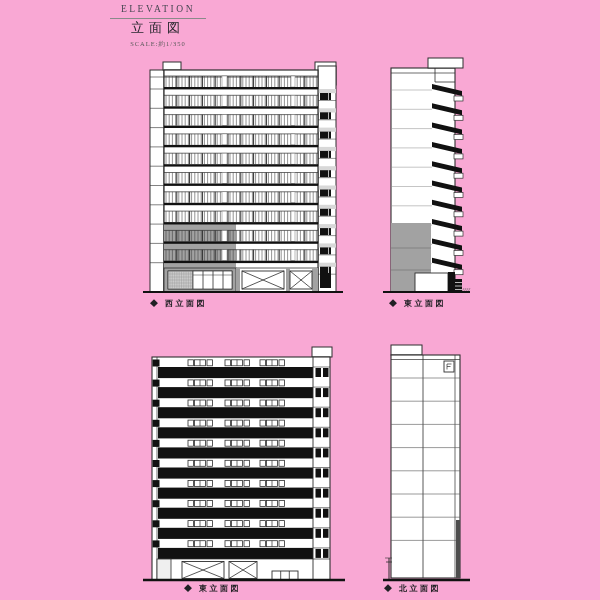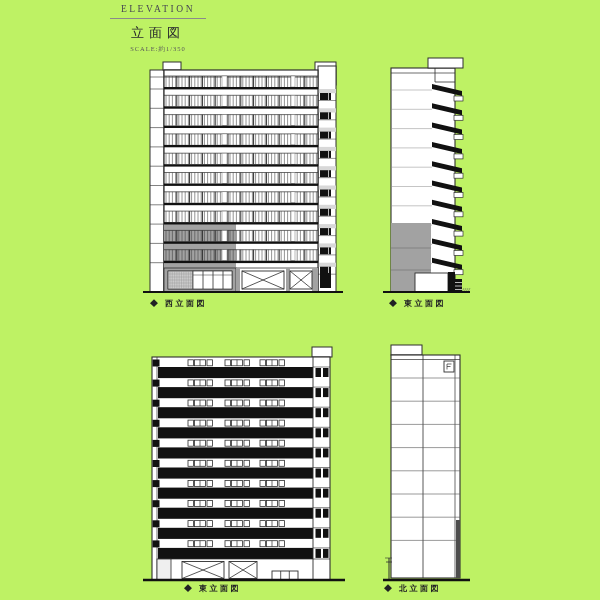--- a/index.html
+++ b/index.html
@@ -1,25 +1,25 @@
 <!DOCTYPE html>
 <html><head>
 <meta charset="utf-8">
 <style>
   html,body{margin:0;padding:0;background:#fff;}
   .page{
-    position:relative;width:600px;height:600px;background:#bef264;overflow:hidden;
+    position:relative;width:600px;height:600px;background:#f9a8d4;overflow:hidden;
     font-family:"Liberation Serif", serif;color:#2b2b33;
   }
   .sheet-header{position:absolute;left:110px;top:4px;width:96px;text-align:center;}
   .title-en{
     font-size:9.5px;letter-spacing:2.5px;color:#474752;
     padding-bottom:4px;border-bottom:1px solid #8a8a8a;white-space:nowrap;
   }
-  .title-jp{font-size:13px;letter-spacing:5px;color:#26262c;margin-top:5px;white-space:nowrap;}
+  .title-jp{font-size:13px;letter-spacing:5px;color:#26262c;white-space:nowrap;}
   .scale-note{font-size:6.5px;letter-spacing:1px;color:#5a5a5a;margin-top:3px;white-space:nowrap;}
   .drawing{position:absolute;}
   .drawing svg{display:block;}
   .caption{
     position:absolute;font-size:8px;letter-spacing:2.5px;color:#202024;white-space:nowrap;font-weight:bold;
   }
 </style>
 </head>
 <body>
 

